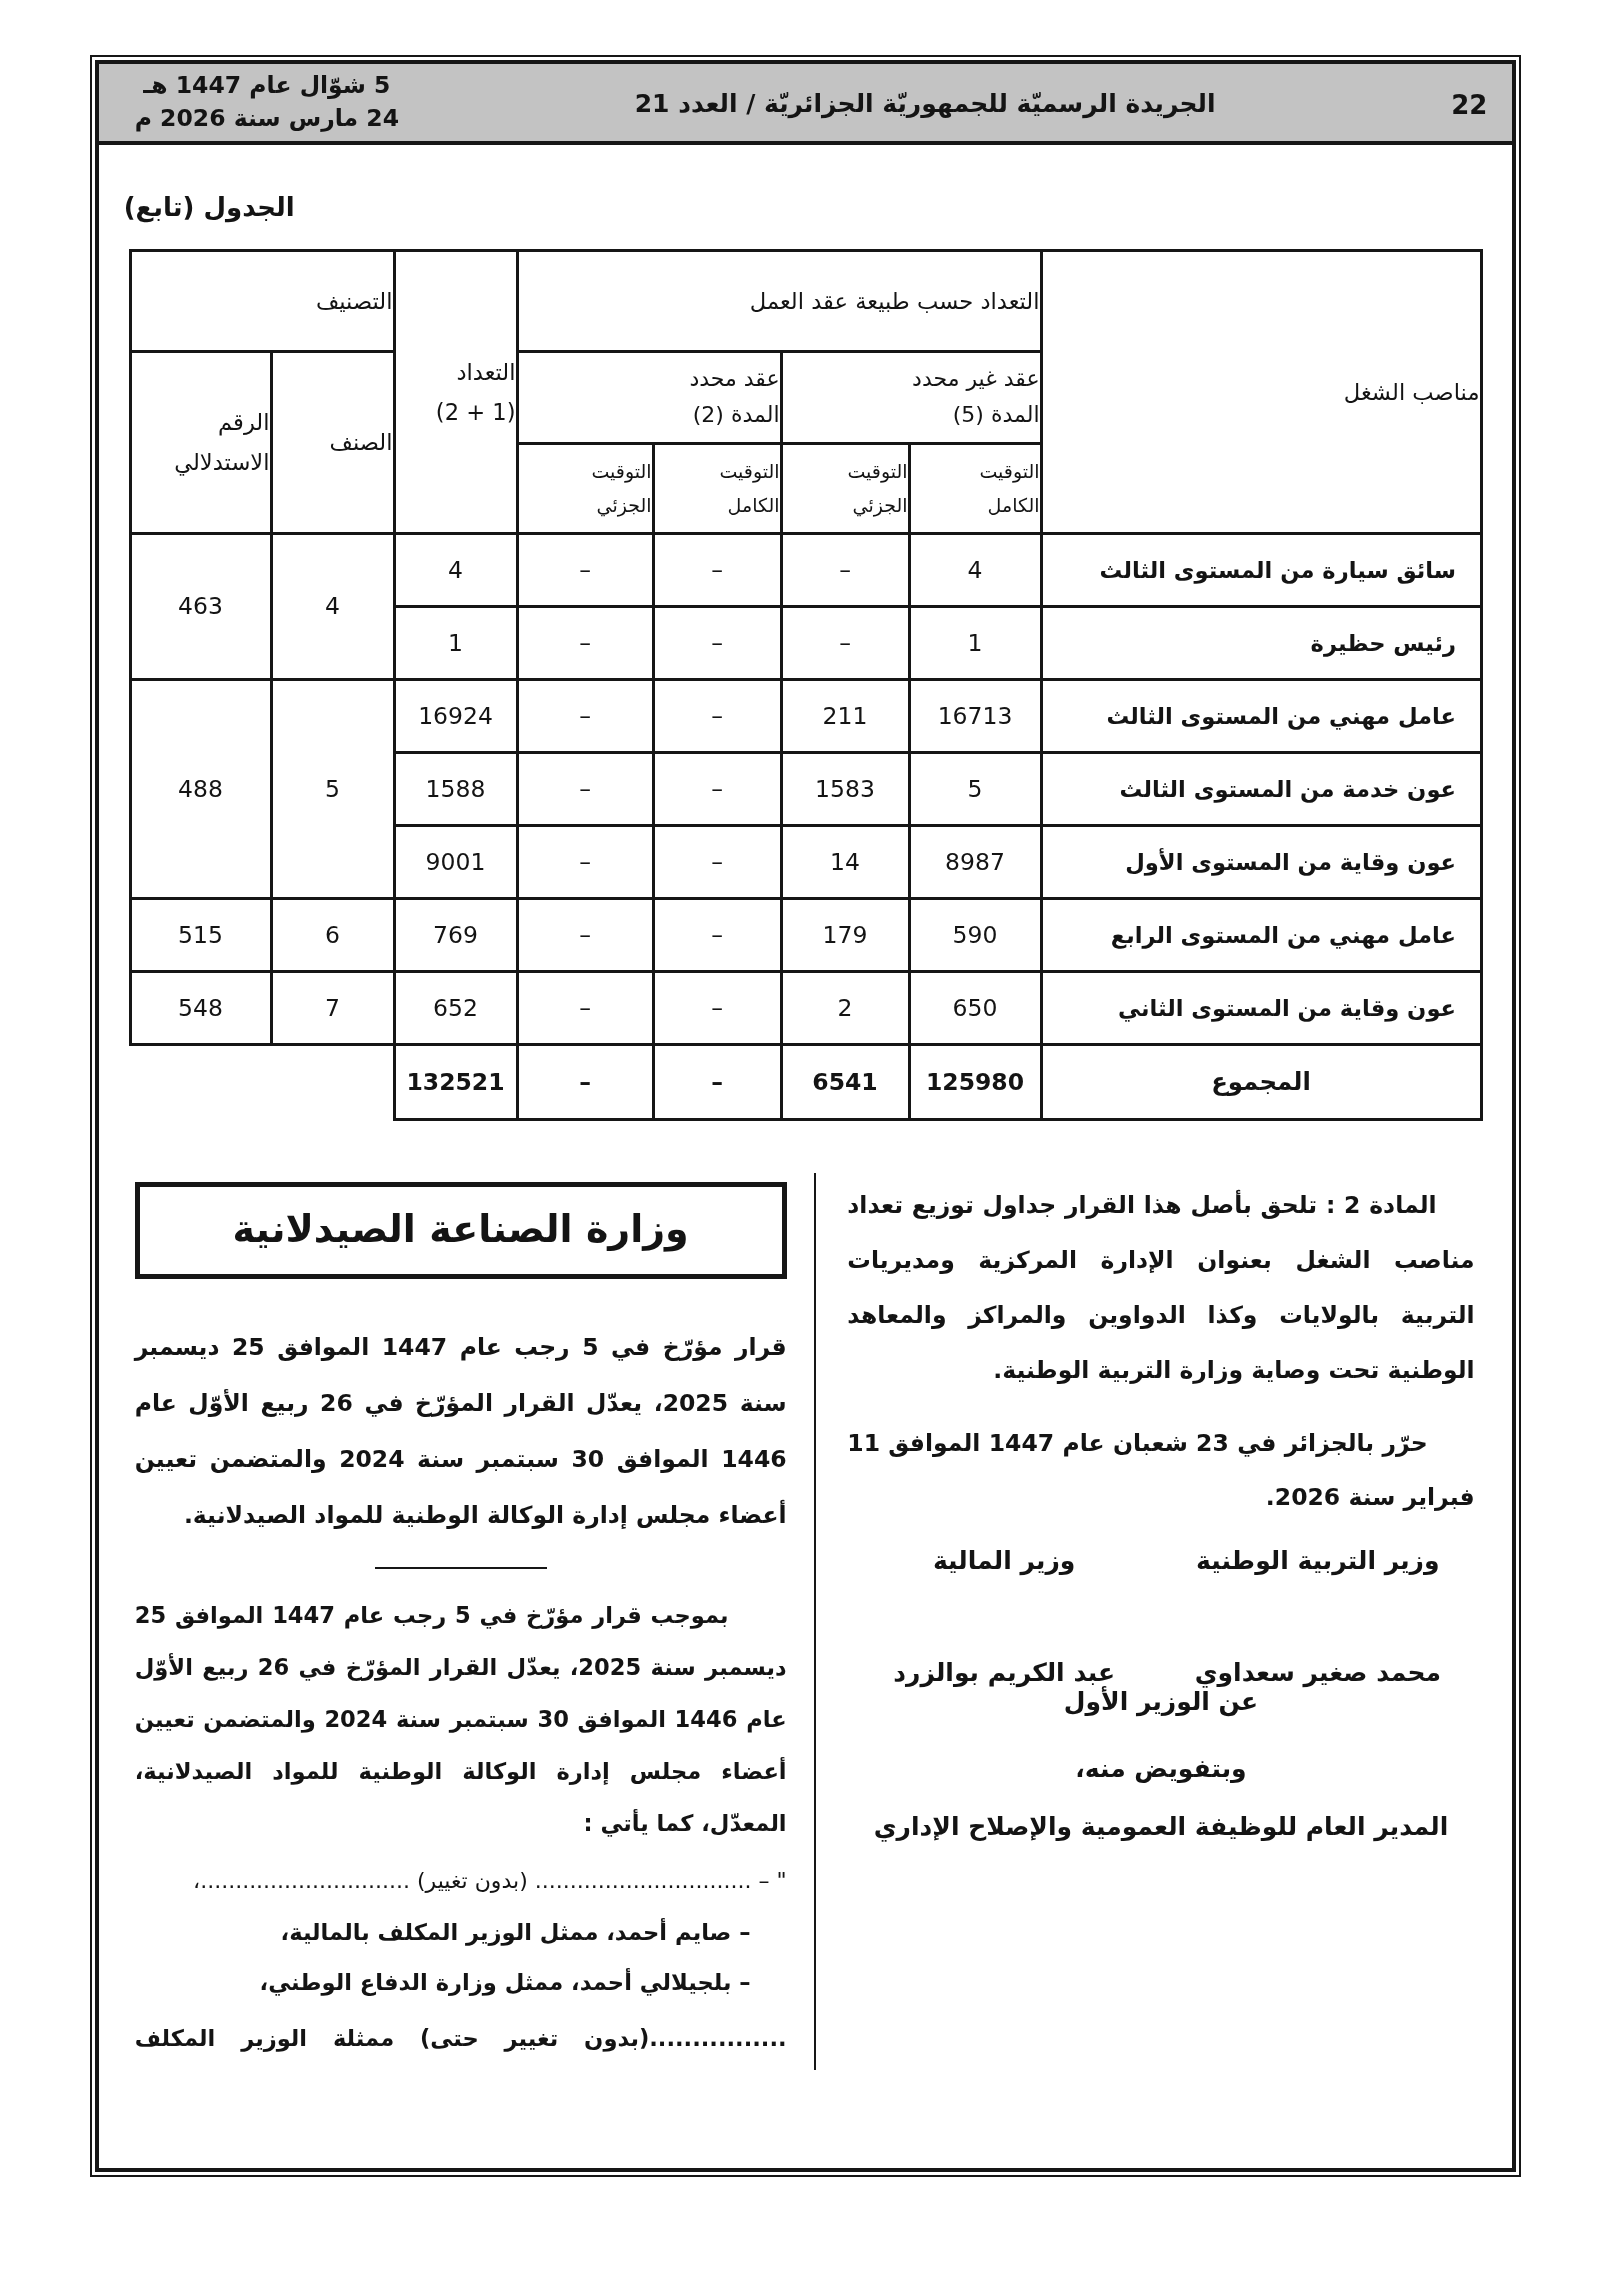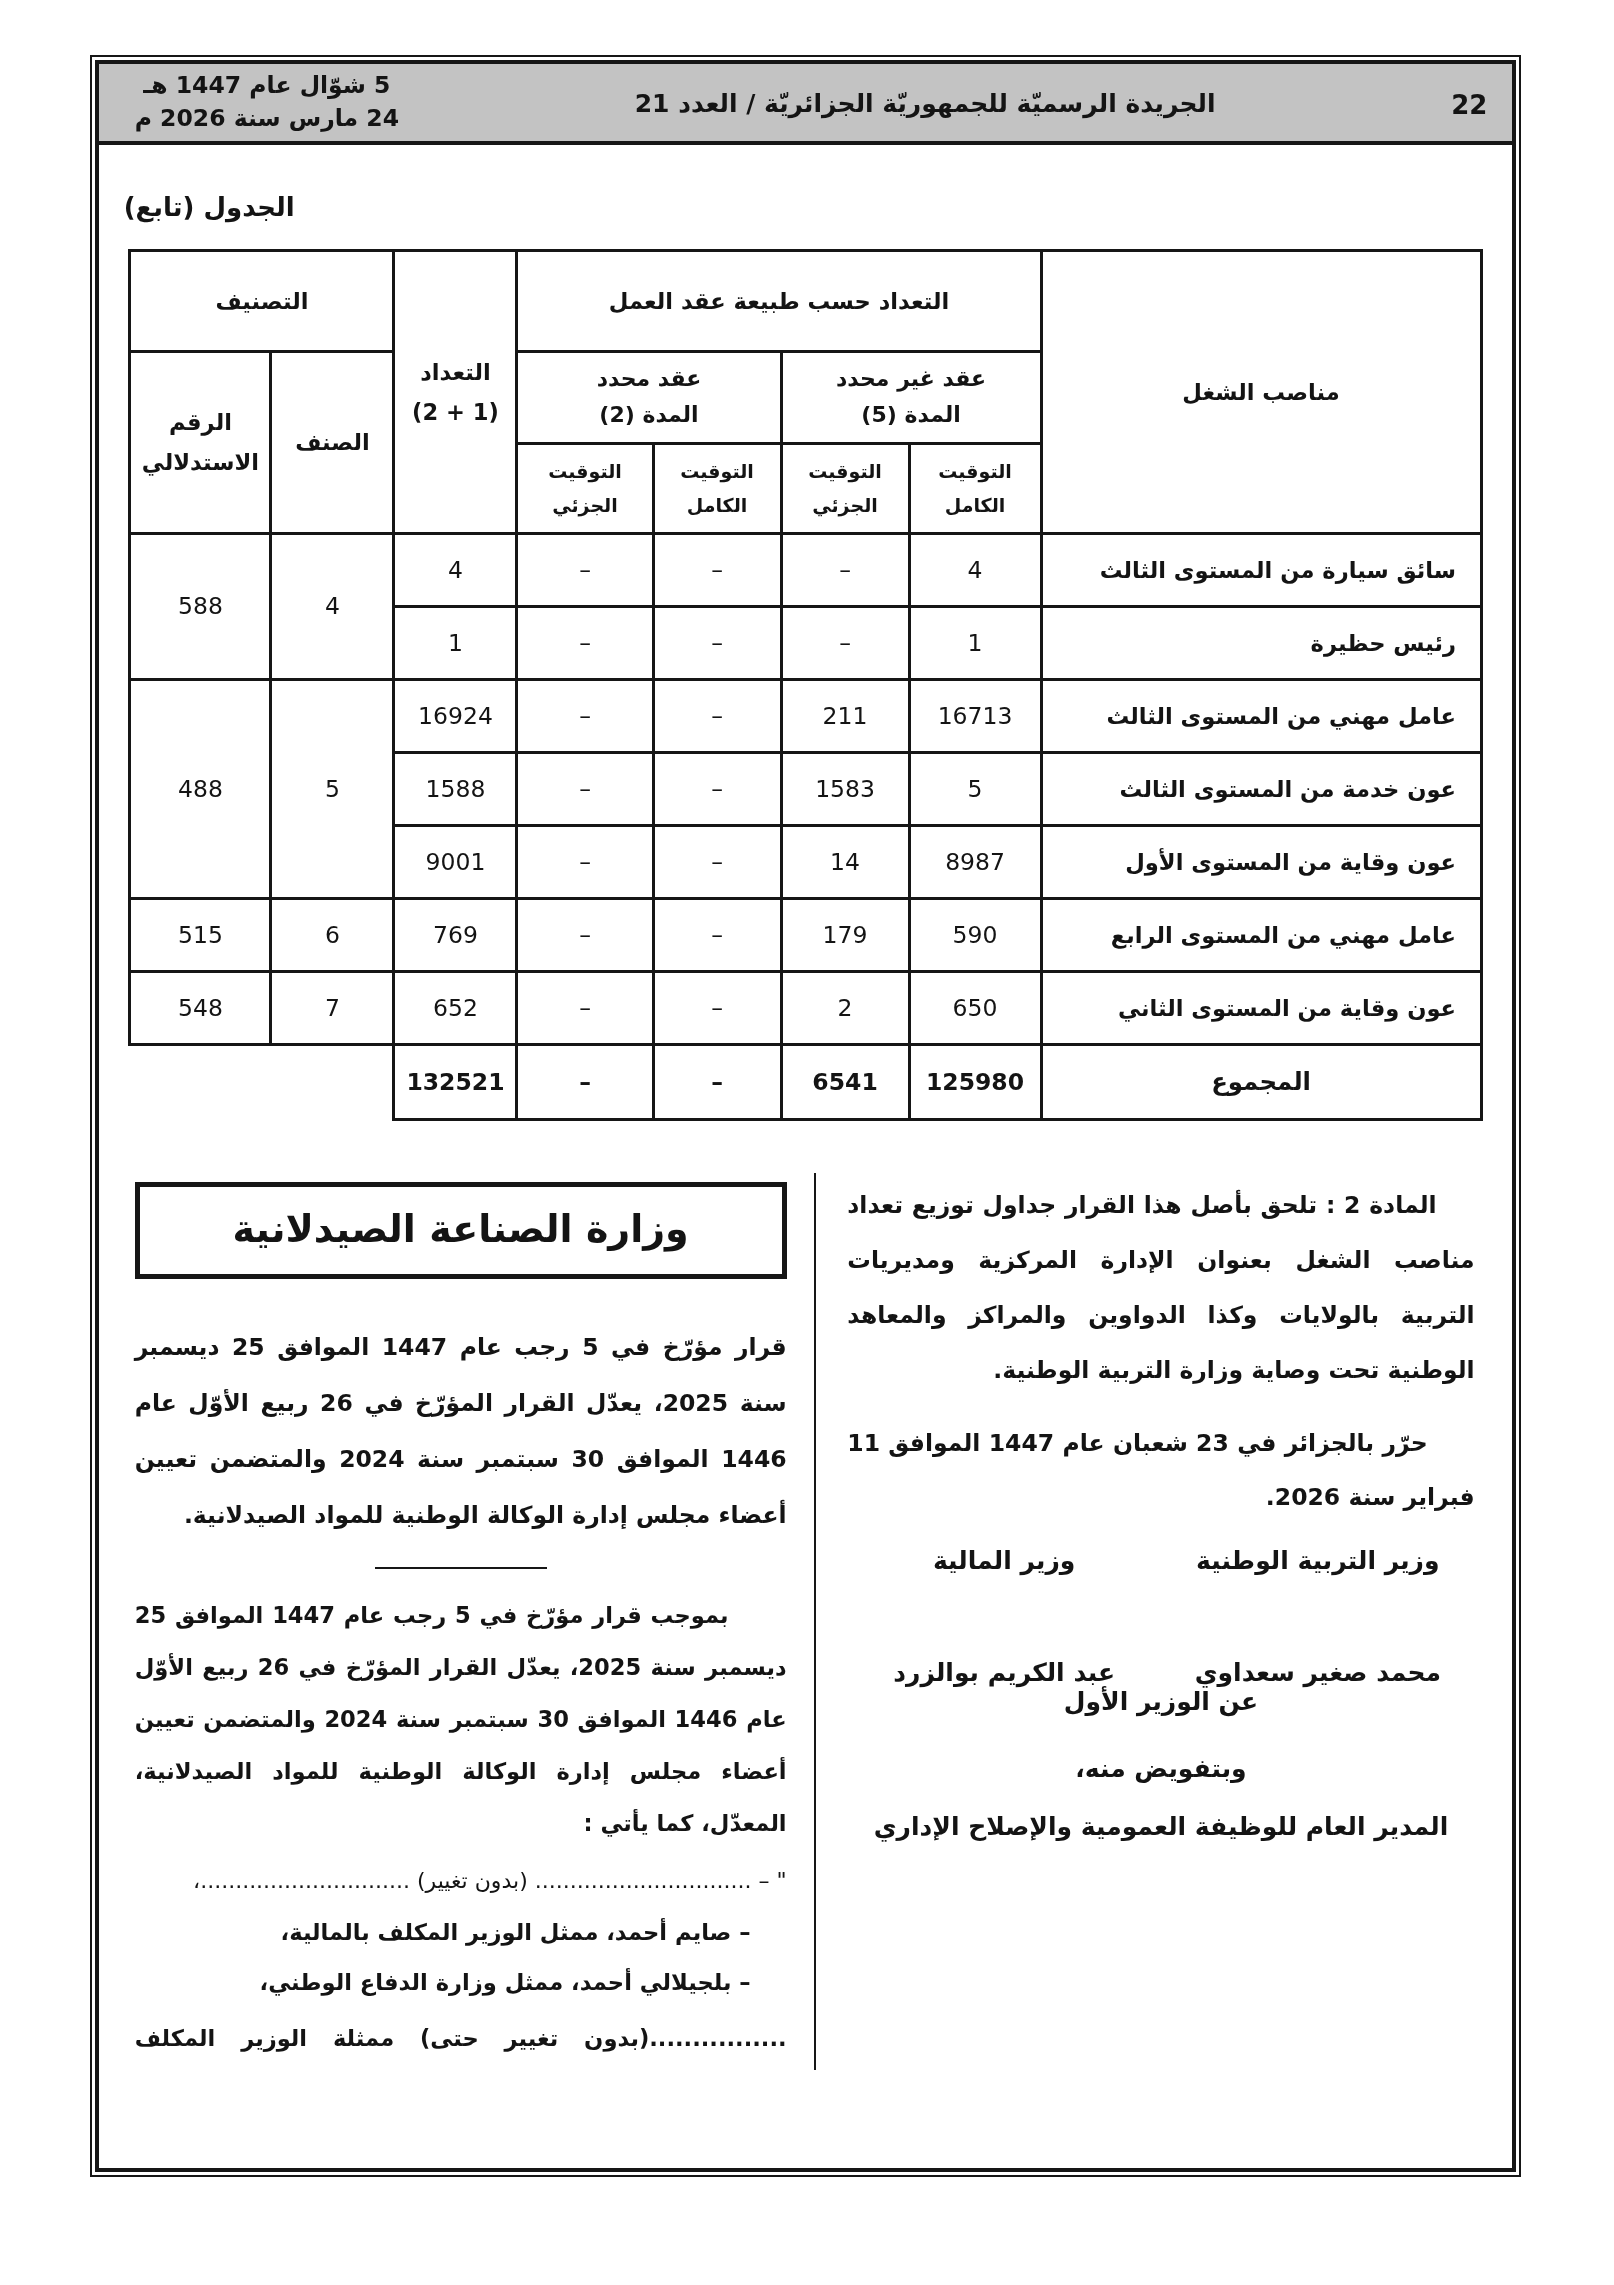--- a/index.html
+++ b/index.html
@@ -42,21 +42,21 @@
   }
   table{
     width:1350px; margin:27px auto 0;
     border-collapse:collapse; table-layout:fixed;
   }
   th,td{
     border:3.6px solid #161616;
     text-align:center; vertical-align:middle;
     background:#fff;
   }
-  th{ font-weight:700; white-space:pre-line; }
+  th{ font-weight:400; white-space:pre-line;text-align:right; }
   .th-a{ height:101px; font-size:22.6px; }
   .th-b{ height:92px; font-size:22px; line-height:36px; }
   .th-c{ height:90px; font-size:19px; line-height:34px; }
   .th-span{ font-size:22.6px; line-height:40px; }
   td{ height:73px; font-size:23.5px; padding:1.8px 5.4px; }
   td.job-cell{
     text-align:right; padding-right:23.5px;
     font-weight:700; font-size:22.6px;
   }
   tr.total-row td{ font-weight:700; height:75px; }
@@ -193,21 +193,21 @@
         </thead>
         <tbody>
             <tr>
               <td class="job-cell">سائق سيارة من المستوى الثالث</td>
               <td>4</td>
               <td>–</td>
               <td>–</td>
               <td>–</td>
               <td>4</td>
               <td rowspan="2">4</td>
-              <td rowspan="2">588</td>
+              <td rowspan="2">463</td>
             </tr>
             <tr>
               <td class="job-cell">رئيس حظيرة</td>
               <td>1</td>
               <td>–</td>
               <td>–</td>
               <td>–</td>
               <td>1</td>
             </tr>
             <tr>

